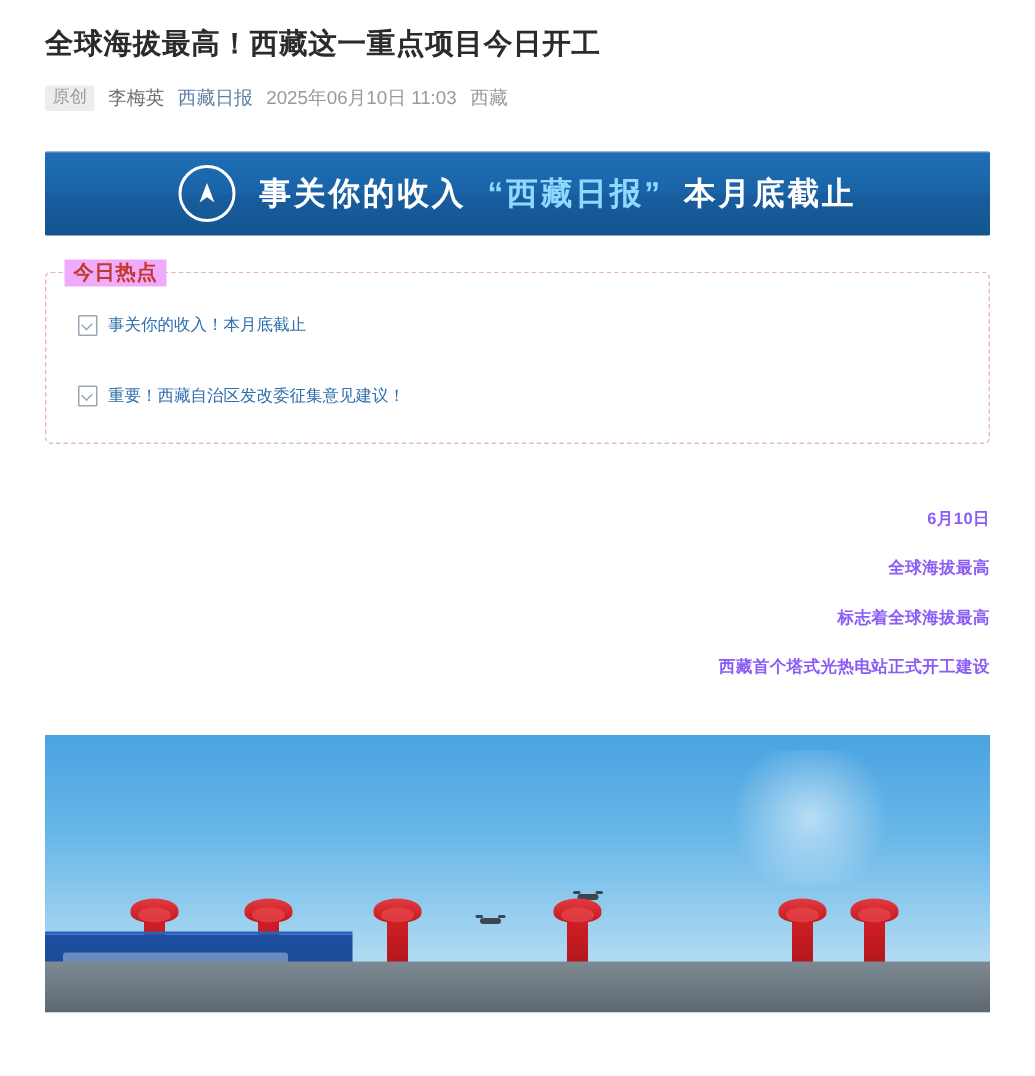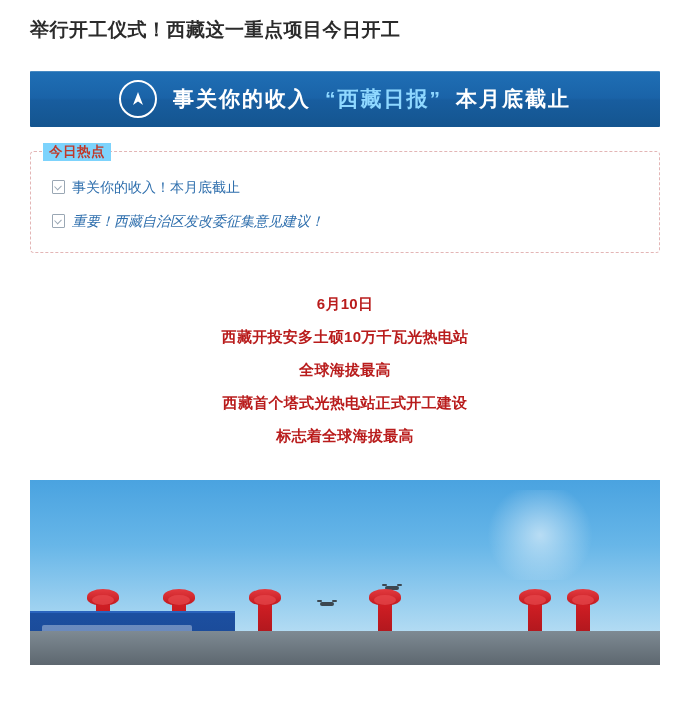--- a/index.html
+++ b/index.html
@@ -114,37 +114,37 @@
     border: 1px dashed #e3b5b5;
     border-radius: 4px;
     padding: 22px 18px 18px 18px;
     position: relative;
     box-sizing: border-box;
   }
   .hotbox-title {
     position: absolute;
     top: -9px;
     left: 12px;
-    background: #7dd3fc;
+    background: #f0abfc;
     padding: 0 6px;
     color: #c0392b;
     font-size: 13.5px;
     font-weight: bold;
     letter-spacing: 0.5px;
   }
   .hot-item {
     display: flex;
     align-items: center;
     gap: 7px;
-    font-size: 14px;
+    font-size: 11px;
     color: #2f6fad;
     line-height: 26px;
     margin-left: 3px;
   }
-  .hot-item + .hot-item { margin-top: 8px; font-style: italic; }
+  .hot-item + .hot-item { margin-top: 21px; }
   .hot-icon {
     width: 11px;
     height: 12px;
     border: 1px solid #9aa7b4;
     position: relative;
     flex: 0 0 auto;
     border-radius: 1px;
   }
   .hot-icon::after {
     content: "";
@@ -157,25 +157,26 @@
     border-bottom: 1px solid #9aa7b4;
     transform: rotate(-45deg);
   }
 
   
   .lead {
     margin-top: 34px;
     text-align: center;
   }
   .lead-line {
-    color: #b91c1c;
+    color: #8b5cf6;
     font-weight: bold;
-    font-size: 15px;
+    font-size: 11px;
     line-height: 33px;
     letter-spacing: 0.3px;
+    text-align: right;
   }
 
   
   .photo-wrap {
     margin-top: 28px;
     height: 185px;
     overflow: hidden;
     position: relative;
   }
   .photo {
@@ -262,22 +263,29 @@
   }
   .drone::before { left: -3px; }
   .drone::after { right: -3px; }
 </style>
 </head>
 <body>
 
 <div class="page">
   <div class="article">
 
-    <h1 class="title">举行开工仪式！西藏这一重点项目今日开工</h1>
-
+    <h1 class="title">全球海拔最高！西藏这一重点项目今日开工</h1>
+
+    <div class="meta">
+      <span class="tag">原创</span>
+      <span class="author">李梅英</span>
+      <span class="source">西藏日报</span>
+      <span class="date">2025年06月10日 11:03</span>
+      <span class="region">西藏</span>
+    </div>
 
     <div class="banner">
       <div class="banner-circle">
         <svg width="20" height="20" viewBox="0 0 20 20" aria-hidden="true">
           <polygon points="10,3 15,16 10,12.5 5,16" fill="#ffffff"></polygon>
         </svg>
       </div>
       <div class="banner-text">
         <span>事关你的收入</span><span class="sp"></span><span class="hl">“西藏日报”</span><span class="sp"></span><span>本月底截止</span>
       </div>
@@ -292,24 +300,23 @@
       </div>
 
       <div class="hot-item">
         <span class="hot-icon"></span>
         <span>重要！西藏自治区发改委征集意见建议！</span>
       </div>
     </div>
 
     <div class="lead">
       <div class="lead-line">6月10日</div>
-      <div class="lead-line">西藏开投安多土硕10万千瓦光热电站</div>
       <div class="lead-line">全球海拔最高</div>
+      <div class="lead-line">标志着全球海拔最高</div>
       <div class="lead-line">西藏首个塔式光热电站正式开工建设</div>
-      <div class="lead-line">标志着全球海拔最高</div>
     </div>
 
     <div class="photo-wrap">
       <div class="photo">
         <div class="sun-haze"></div>
         <div class="drone" style="left:290px; top:122px;"></div>
         <div class="drone" style="left:355px; top:106px;"></div>
         <div class="balloon" style="left:66px;"></div>
         <div class="balloon" style="left:142px;"></div>
         <div class="balloon" style="left:228px;"></div>

